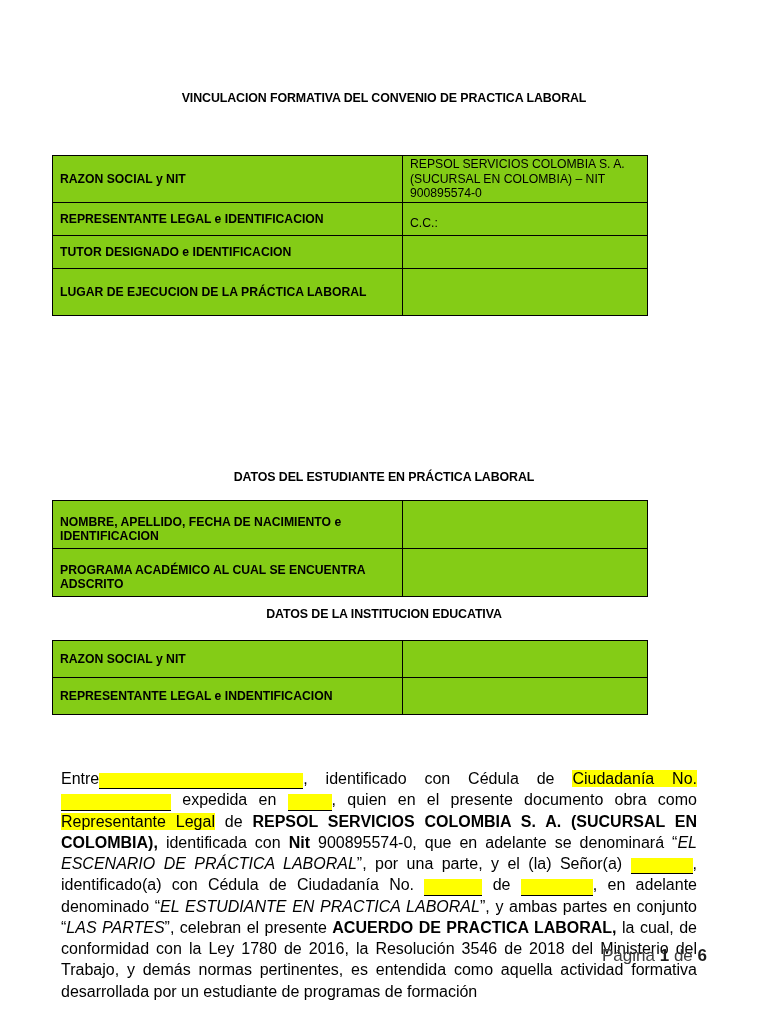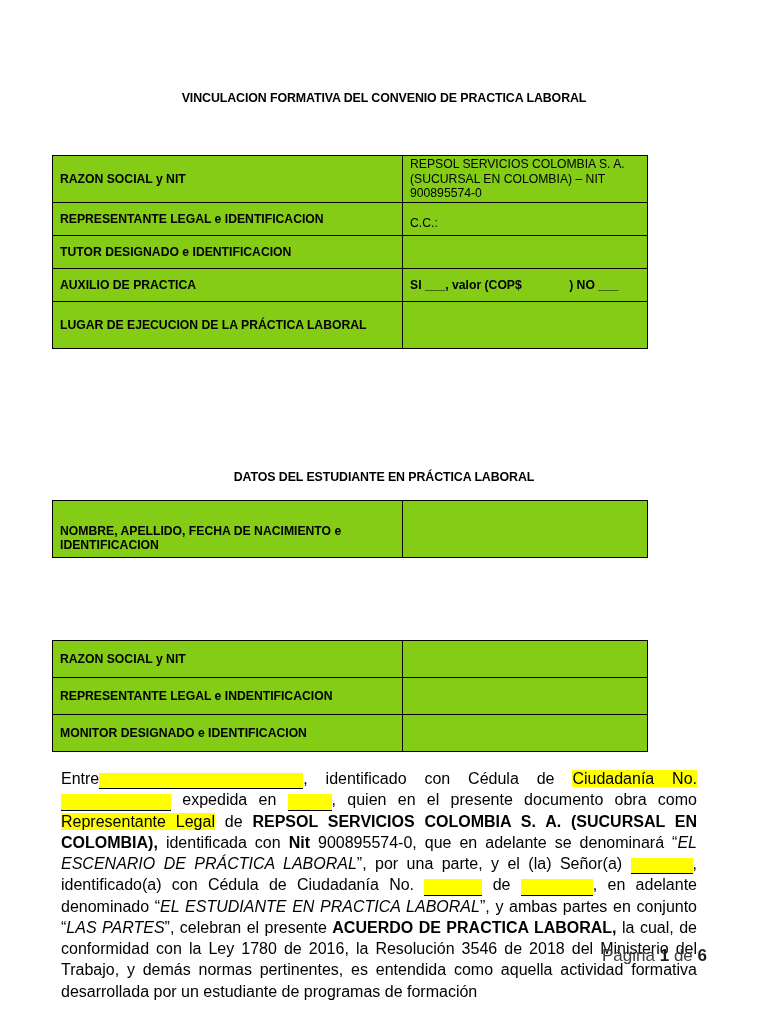--- a/index.html
+++ b/index.html
@@ -62,21 +62,21 @@
     font-weight: normal;
     line-height: 1.18;
   }
   td.value-bold { font-weight: bold; }
 
   #table-escenario { top: 155px; }
   #table-escenario td { height: 32px; }
   #table-escenario tr.tall td { height: 46px; }
 
   #table-estudiante { top: 500px; }
-  #table-estudiante td { height: 36px; padding-top: 19px; padding-bottom: 1px; vertical-align: middle; }
+  #table-estudiante td { height: 36px; padding-top: 10px; padding-bottom: 1px; vertical-align: middle; }
 
   #table-institucion { top: 640px; }
   #table-institucion td { height: 36px; }
 
   
   .blank-line {
     display: inline-block;
     width: 66px;
     border-bottom: 1.2px solid #000000;
     height: 0.7em;
@@ -146,60 +146,54 @@
       <tr>
         <td class="label">REPRESENTANTE LEGAL e IDENTIFICACION</td>
         <td class="value">
           <span class="cc-inner">C.C.:</span>
         </td>
       </tr>
       <tr>
         <td class="label">TUTOR DESIGNADO e IDENTIFICACION</td>
         <td class="value"></td>
       </tr>
-      <tr>
-        <td class="label">AUXILIO DE PRACTICA</td>
-        <td class="value value-bold">
-          <span>SI ___, valor (COP$</span>
-          <span style="display:inline-block;width:44px"></span><span>) NO ___</span>
-        </td>
-      </tr>
       <tr class="tall">
         <td class="label">LUGAR DE EJECUCION DE LA PRÁCTICA LABORAL</td>
         <td class="value"></td>
       </tr>
     </tbody>
   </table>
 
   <div class="doc-title" id="title-sec2">DATOS DEL ESTUDIANTE EN PRÁCTICA LABORAL</div>
 
   <table class="doc-table" id="table-estudiante">
     <tbody>
       <tr>
         <td class="label">NOMBRE, APELLIDO, FECHA DE NACIMIENTO e IDENTIFICACION</td>
         <td class="value"></td>
       </tr>
+      <tr>
+        <td class="label">PROGRAMA ACADÉMICO AL CUAL SE ENCUENTRA ADSCRITO</td>
+        <td class="value"></td>
+      </tr>
     </tbody>
   </table>
 
+  <div class="doc-title" id="title-sec3">DATOS DE LA INSTITUCION EDUCATIVA</div>
 
   <table class="doc-table" id="table-institucion">
     <tbody>
       <tr>
         <td class="label">RAZON SOCIAL y NIT</td>
         <td class="value"></td>
       </tr>
       <tr>
         <td class="label">REPRESENTANTE LEGAL e INDENTIFICACION</td>
         <td class="value"></td>
       </tr>
-      <tr>
-        <td class="label">MONITOR DESIGNADO e IDENTIFICACION</td>
-        <td class="value"></td>
-      </tr>
     </tbody>
   </table>
 
   <p id="body-paragraph"><span>Entre</span><span class="ul-blank w-long"></span><span>, identificado con Cédula de </span><span class="hl">Ciudadanía No.</span> <span class="ul-blank w-med"></span>
     <span>expedida en</span> <span class="ul-blank w-short"></span><span>, quien en el presente documento obra como </span><span class="hl">Representante Legal</span><span> de </span><b>REPSOL SERVICIOS COLOMBIA S. A.  (SUCURSAL EN COLOMBIA),</b><span> identificada con </span><b>Nit</b><span> 900895574-0, que en adelante se denominará “</span><i>EL ESCENARIO DE PRÁCTICA LABORAL</i><span>”, por una parte, y el (la) Señor(a)</span> <span class="ul-blank w-name"></span><span>, identificado(a) con Cédula de Ciudadanía No.</span> <span class="ul-blank w-ced"></span> <span>de</span> <span class="ul-blank w-city"></span><span>, en adelante denominado “</span><i>EL ESTUDIANTE EN PRACTICA LABORAL</i><span>”, y ambas partes en conjunto “</span><i>LAS PARTES</i><span>”, celebran el presente </span><b>ACUERDO DE PRACTICA LABORAL,</b><span> la cual, de conformidad con la Ley 1780 de 2016, la Resolución 3546 de 2018 del Ministerio del Trabajo, y demás normas pertinentes, es entendida como aquella actividad formativa desarrollada por un estudiante de programas de formación</span></p>
 
   <div id="page-footer"><span>Página </span><b>1</b><span> de </span><b>6</b></div>
 
 </div>
 

